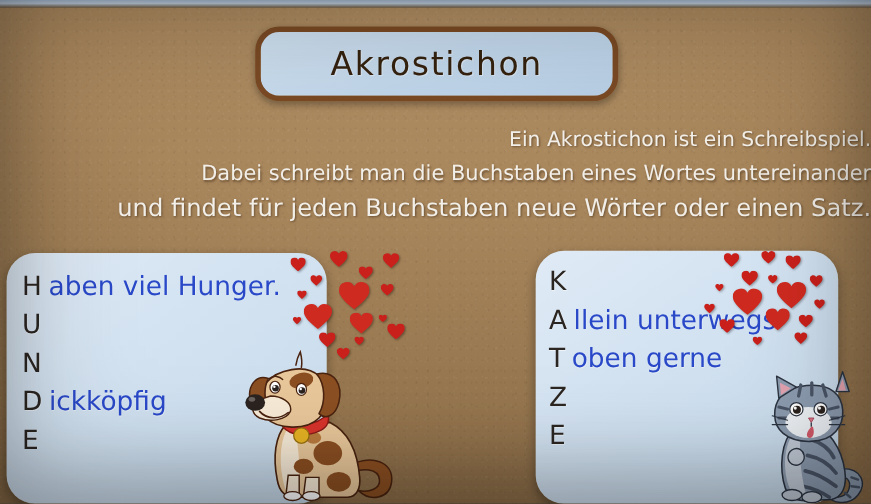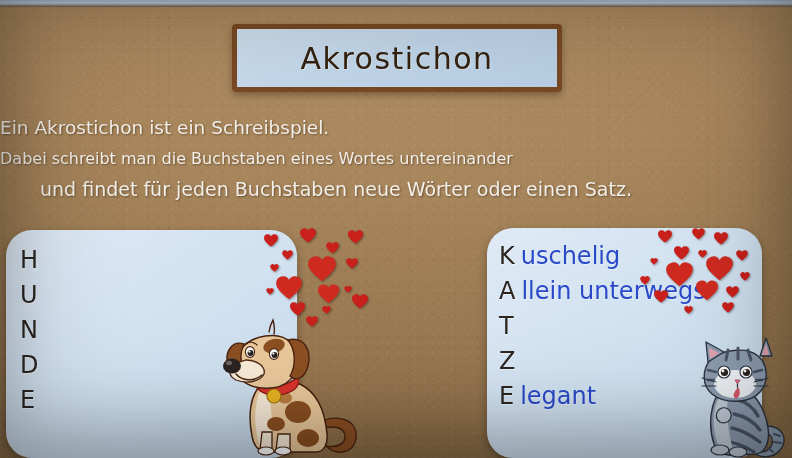--- a/index.html
+++ b/index.html
@@ -42,49 +42,49 @@
     pointer-events:none;
     z-index:7;
   }
 
   
   .title-box{
     position:absolute;
     left:232px; top:24px;
     width:320px; height:58px;
     border:5px solid #7a4a24;
-    border-radius:4px;
+    border-radius:22px;
     background: linear-gradient(160deg,#cfe0ef 0%, #c3d8ec 50%, #b9d0e6 100%);
     display:flex; align-items:center; justify-content:center;
     box-shadow: 0 3px 7px rgba(0,0,0,.30);
     z-index:3;
   }
   .title-text{
     font-family:"DejaVu Sans", sans-serif;
     font-size:30px;
     letter-spacing:1.5px;
     color:#35220f;
     text-shadow: 1px 1px 0 rgba(255,255,255,.35);
     white-space:nowrap;
   }
 
   
   .intro{
     position:absolute;
     left:0; top:112px; width:792px;
-    text-align:left;
+    text-align:right;
     color:#f2eee8;
     font-size:18.5px;
     line-height:31px;
     text-shadow: 1px 1px 2px rgba(60,40,20,.55);
     z-index:3;
   }
   .intro div{ white-space:nowrap; }
-  .intro .l2{ font-size:16px; }
-  .intro .l3{ font-size:19px;padding-left:40px; }
+  .intro .l2{ font-size:19px; }
+  .intro .l3{ font-size:22px;padding-left:40px; }
 
   
   .card{
     position:absolute;
     background: linear-gradient(145deg,#dfeaf5 0%, #d2e2f1 45%, #c6d9ea 100%);
     border-radius:26px;
     box-shadow: 0 4px 10px rgba(0,0,0,.32);
     z-index:2;
   }
   .card-left{ left:6px;  top:230px; width:291px; height:228px; }
@@ -144,55 +144,56 @@
   <div class="intro">
     <div class="l1">Ein Akrostichon ist ein Schreibspiel.</div>
     <div class="l2">Dabei schreibt man die Buchstaben eines Wortes untereinander</div>
     <div class="l3">und findet für jeden Buchstaben neue Wörter oder einen Satz.</div>
   </div>
 
   <div class="card card-left">
     <div class="acro">
       <div class="acro-line">
         <span class="initial">H</span>
+        <span class="rest">aben viel Hunger.</span>
       </div>
       <div class="acro-line">
         <span class="initial">U</span>
       </div>
       <div class="acro-line">
         <span class="initial">N</span>
       </div>
       <div class="acro-line">
         <span class="initial">D</span>
+        <span class="rest">ickköpfig</span>
       </div>
       <div class="acro-line">
         <span class="initial">E</span>
       </div>
     </div>
   </div>
 
   <div class="card card-right">
     <div class="acro">
       <div class="acro-line">
         <span class="initial">K</span>
-        <span class="rest">uschelig</span>
       </div>
       <div class="acro-line">
         <span class="initial">A</span>
         <span class="rest">llein unterwegs</span>
       </div>
       <div class="acro-line">
         <span class="initial">T</span>
+        <span class="rest">oben gerne</span>
       </div>
       <div class="acro-line">
         <span class="initial">Z</span>
       </div>
       <div class="acro-line">
         <span class="initial">E</span>
-        <span class="rest">legant</span>
       </div>
     </div>
   </div>
 
   <div class="hearts hearts-left">
     <div class="hrt" style="left:48px; top:0px;">
         <svg width="16" height="15" viewBox="0 0 32 30">
           <path d="M16 29C6 21 0 15 0 9A8.5 8.5 0 0 1 16 5 8.5 8.5 0 0 1 32 9c0 6-6 12-16 20z" fill="#c9201b"></path>
         </svg>
       </div>

